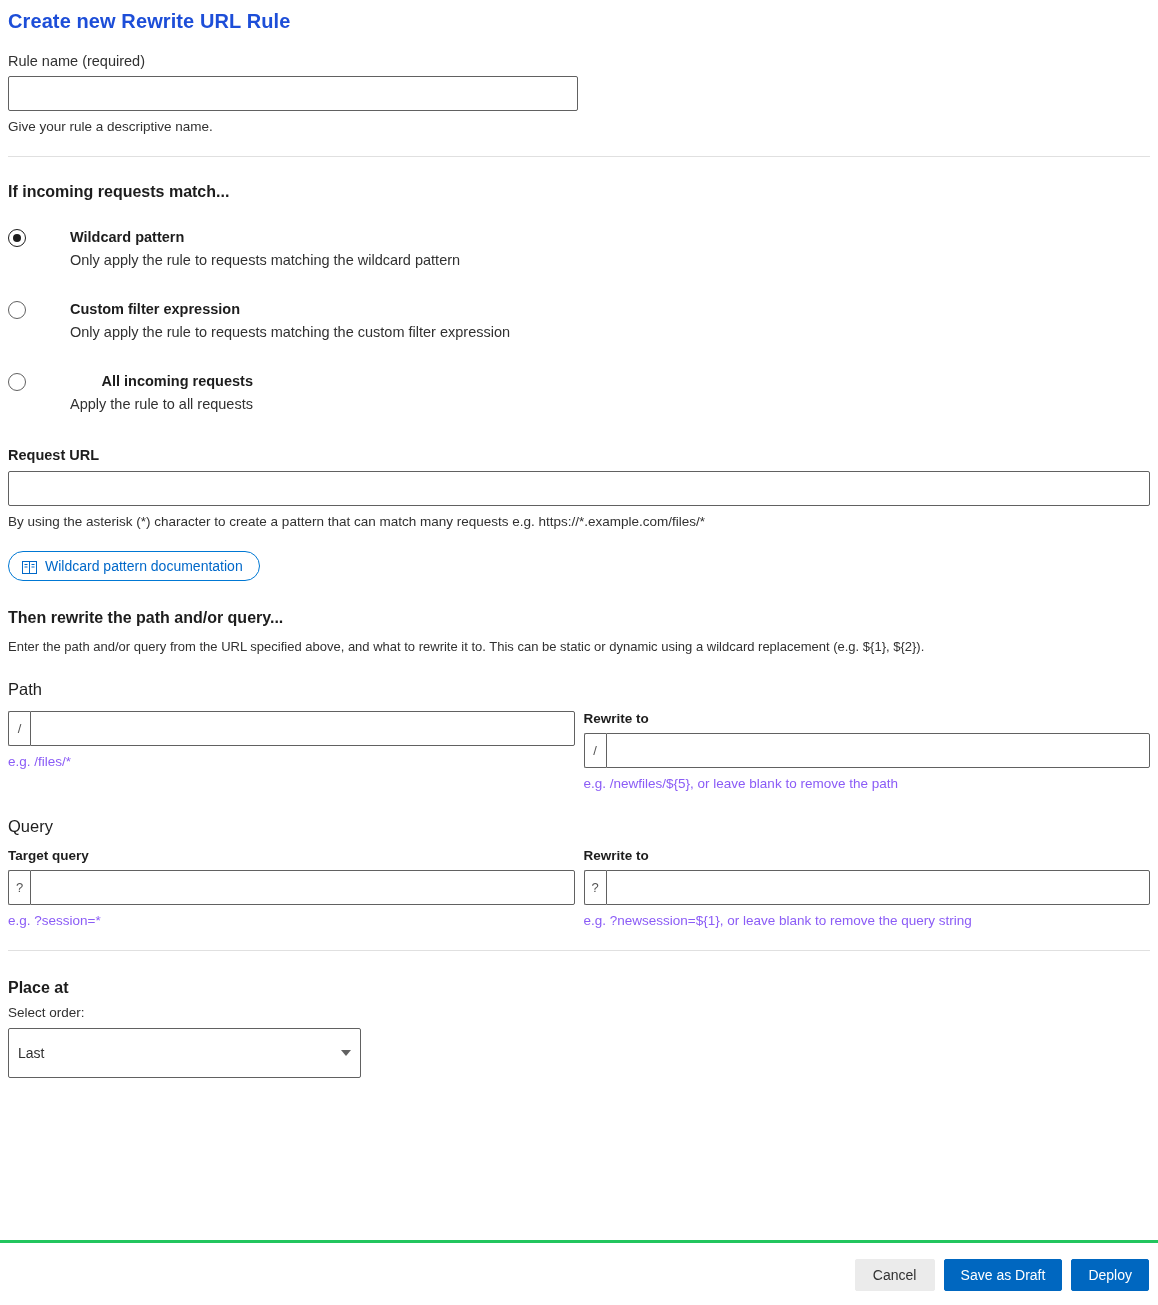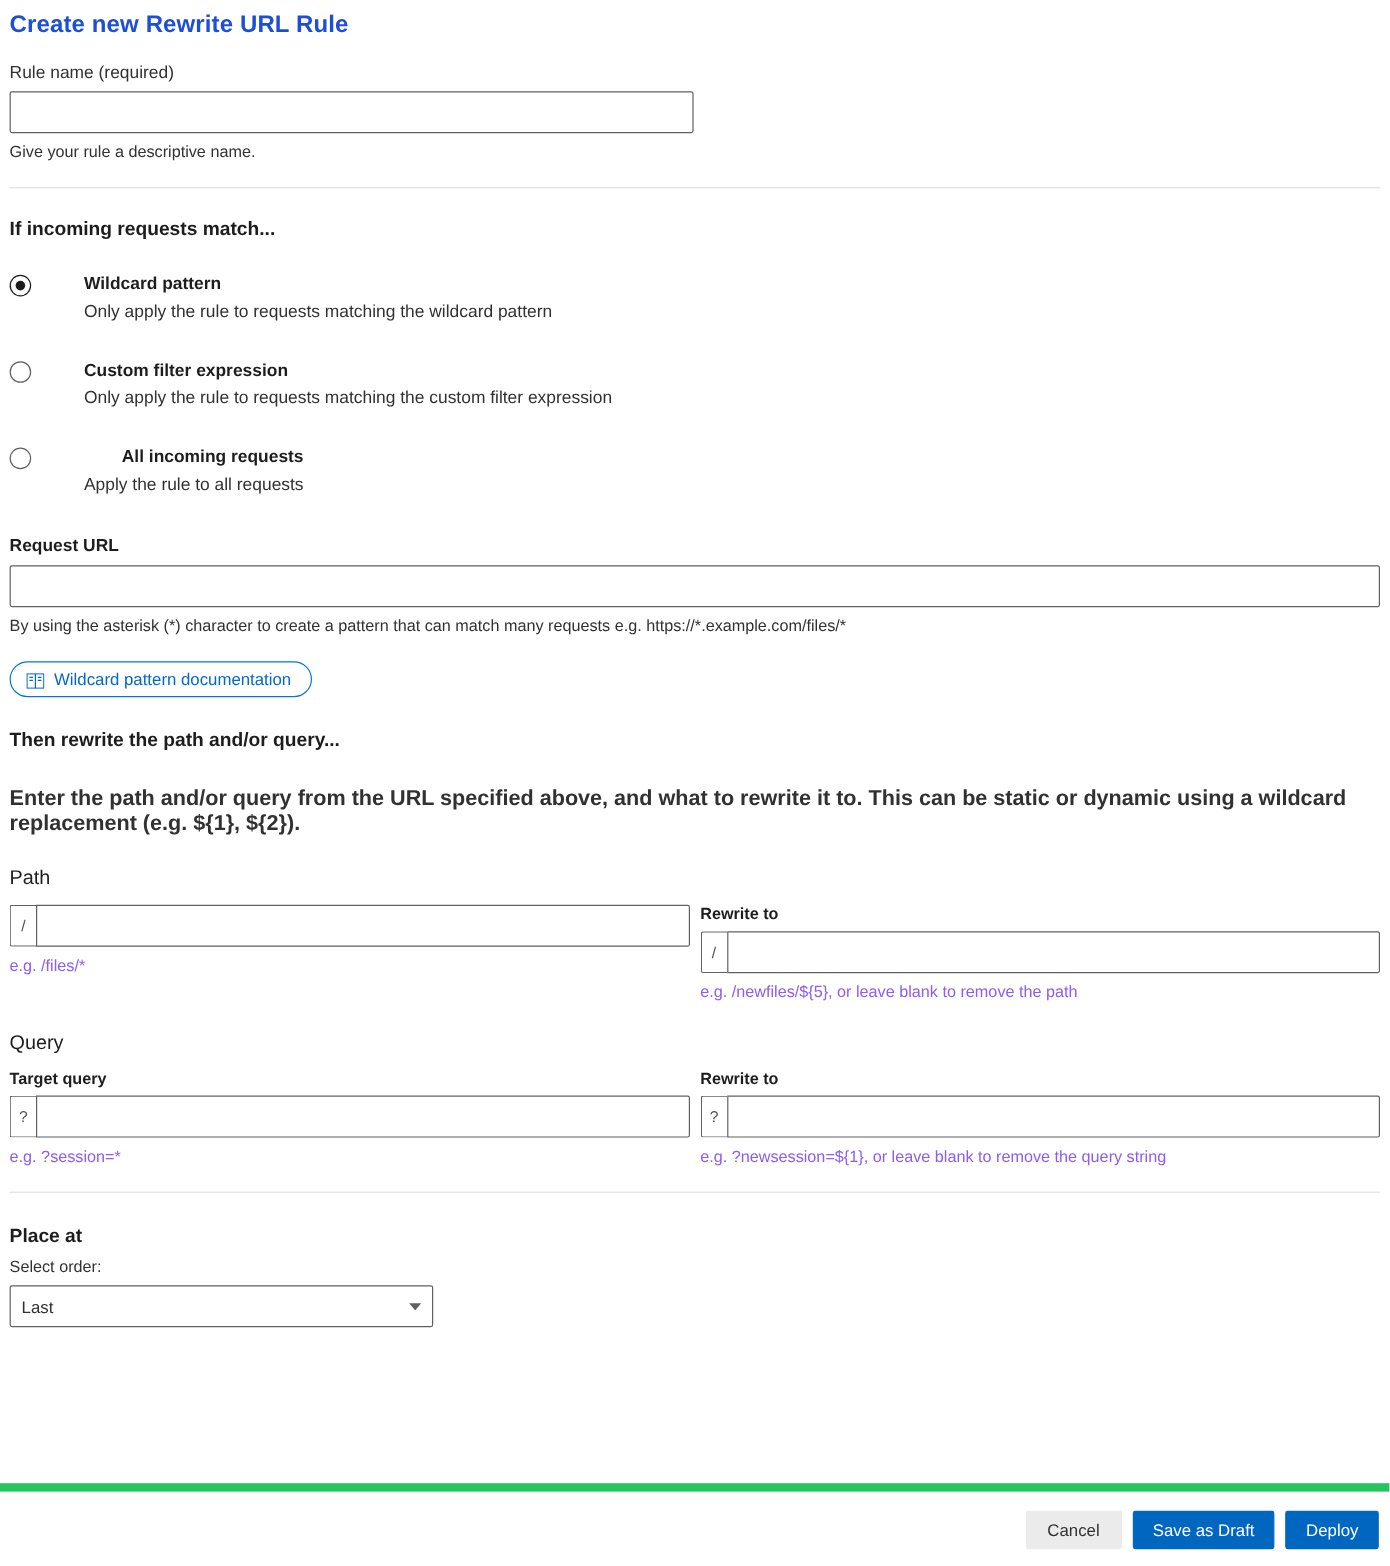--- a/index.html
+++ b/index.html
@@ -136,24 +136,23 @@
     height: 13px;
     position: relative;
   }
   h3.sub-head {
     font-size: 16px;
     font-weight: bold;
     color: #1d1d1d;
     margin: 28px 0 0 0;
   }
   .para {
-    font-size: 18px;
-    color: #313131;
-    margin-top: 28px;
-    font-weight: bold;
+    font-size: 13px;
+    color: #313131;
+    margin-top: 12px;
   }
   h4.group-head {
     font-size: 16.5px;
     font-weight: normal;
     color: #1d1d1d;
     margin: 26px 0 0 0;
   }
   .two-col {
     display: flex;
     gap: 9px;
@@ -201,21 +200,21 @@
     color: #8b5cf6;
     margin-top: 8px;
   }
   .select-wrap {
     position: relative;
     width: 353px;
     margin-top: 8px;
   }
   .select-box {
     width: 100%;
-    height: 35px;
+    height: 50px;
     border: 1px solid #616161;
     border-radius: 2px;
     background: #ffffff;
     font-size: 14px;
     color: #313131;
     display: flex;
     align-items: center;
     padding: 0 34px 0 9px;
     cursor: pointer;
   }
@@ -232,21 +231,21 @@
   }
   .footer {
     position: absolute;
     left: 0;
     right: 0;
     bottom: 0;
     padding: 16px 9px 14px 9px;
     display: flex;
     justify-content: flex-end;
     gap: 9px;
-    border-top: 7px solid #22c55e;
+    border-top: 3px solid #22c55e;
     background: #ffffff;
   }
   .btn {
     font-family: "Liberation Sans", sans-serif;
     font-size: 14px;
     height: 32px;
     border-radius: 2px;
     border: 1px solid transparent;
     cursor: pointer;
     padding: 0 16px;

